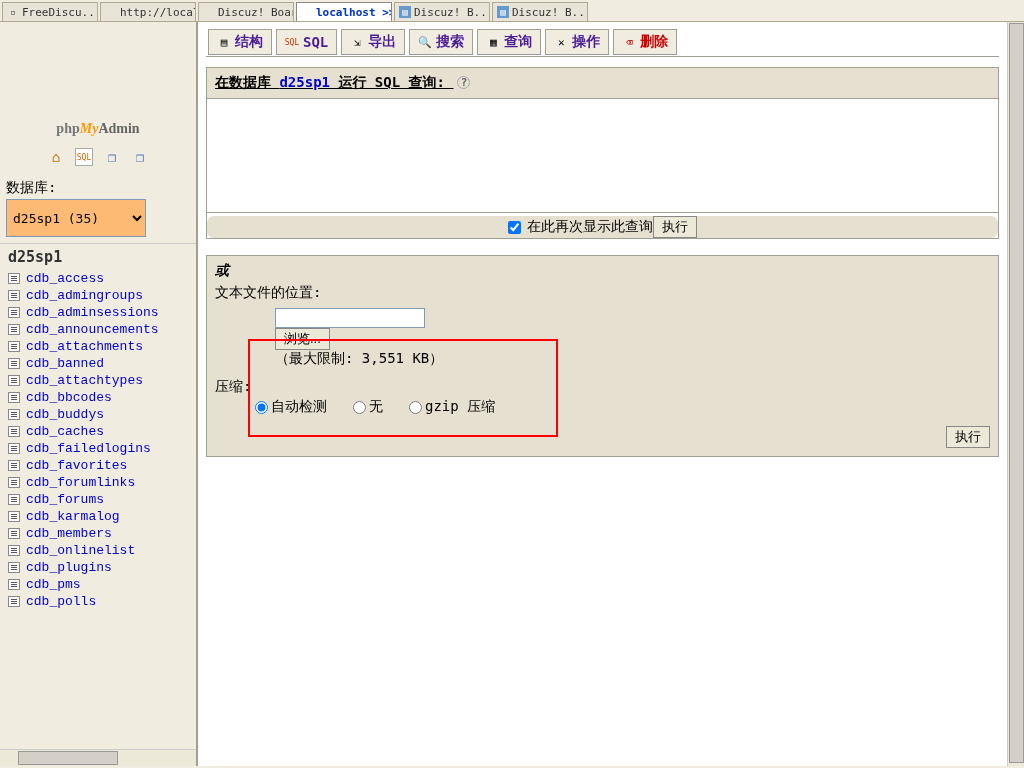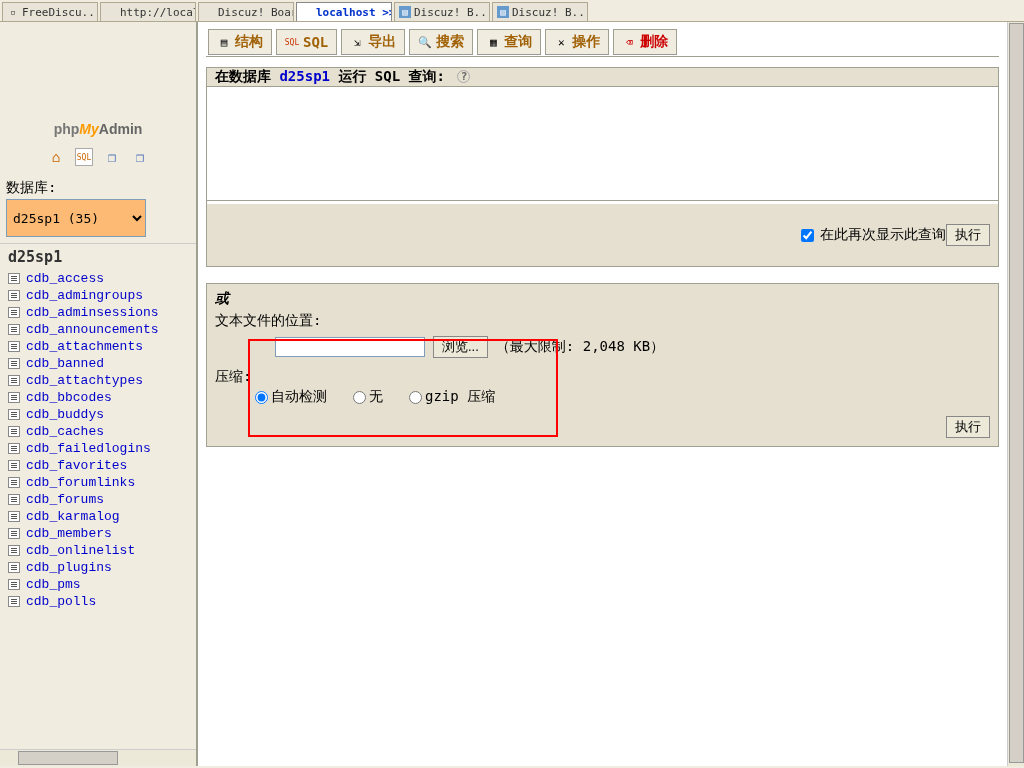--- a/index.html
+++ b/index.html
@@ -15,21 +15,21 @@
 .frame { display: flex; height: 744px; }
 .sidebar { width: 198px; background: #f0ece0; border-right: 2px solid #a0a090; display: flex; flex-direction: column; overflow: hidden; }
 .main { flex: 1; background: #ffffff; display: flex; }
 .main-inner { flex: 1; padding: 6px 8px; overflow: auto; }
 .main-scroll { width: 17px; background: #ece9d8; border-left: 1px solid #ccc; position: relative; }
 .main-scroll .thumb { background: #d4d0c8; border: 1px solid #999; width: 15px; height: 740px; margin: 1px auto; }
 
 
 .logo-area { height: 115px; display: flex; align-items: flex-end; justify-content: center; background: #f0ece0; }
 .logo-img { height: 70px; width: 170px; display: flex; align-items: flex-end; justify-content: center; font-size: 14px; font-weight: bold; }
-.logo-text { font-family: Liberation Sans, sans-serif; text-align: center; }
+.logo-text { font-family: Liberation Serif, serif; text-align: center; }
 .logo-text .php { color: #777; }
 .logo-text .my { color: #ff9900; font-style: italic; }
 .logo-text .admin { color: #666; }
 
 .sidebar-icons { height: 40px; display: flex; align-items: center; justify-content: center; gap: 10px; }
 .sidebar-icons span { width: 18px; height: 18px; display: inline-flex; align-items: center; justify-content: center; cursor: pointer; font-size: 14px; }
 
 .db-select-block { padding: 2px 6px 6px 6px; }
 .db-label { font-size: 14px; margin-bottom: 2px; display: block; }
 .db-select { width: 140px; height: 38px; background: #fdba74; border: 1px solid #7f9db9; font-family: monospace; font-size: 13px; padding: 8px 2px; }
@@ -51,39 +51,39 @@
 .breadcrumb { padding: 6px 4px; font-size: 15px; font-family: "SimSun", monospace; }
 .breadcrumb .sep { color: #000; margin: 0 3px; }
 .breadcrumb .lbl { color: #000; }
 .breadcrumb a { color: #0000cc; text-decoration: none; font-family: monospace; font-weight: bold; cursor: pointer; }
 .db-small-icon { display: inline-block; width: 15px; height: 13px; background: #fff; border: 1px solid #888; margin-right: 2px; vertical-align: -2px; }
 
 
 .toptabs { display: flex; gap: 4px; padding: 1px 2px; border-bottom: 1px solid #a0a090; }
 .toptab { border: 1px solid #a0a090; border-bottom: 1px solid #999; background: #f0ece0; padding: 3px 8px; font-size: 14px; display: flex; align-items: center; gap: 4px; cursor: pointer; position: relative; }
 .toptab .ico { width: 14px; height: 14px; font-size: 11px; display: inline-flex; align-items: center; justify-content: center; }
-.toptab a { color: #a16207; text-decoration: none; font-weight: bold; }
+.toptab a { color: #4c1d95; text-decoration: none; font-weight: bold; }
 .toptab.danger a { color: #cc0000; }
 
 
 .panel { border: 1px solid #a0a090; margin-top: 10px; }
-.panel-header { background: #e6e0d0; padding: 0 8px; font-size: 14px; font-weight: bold; }
+.panel-header { background: #e6e0d0; padding: 6px 8px; font-size: 14px; font-weight: bold; text-decoration: underline; }
 .panel-header .dbname { color: #0000cc; font-family: monospace; }
 .help { font-size: 11px; vertical-align: 1px; color: #666; margin-left: 4px; border: 1px solid #aaa; border-radius: 50%; width: 13px; height: 13px; display: inline-flex; align-items: center; justify-content: center; cursor: pointer; }
 .panel-body { background: #fff; }
 .sql-textarea { width: 100%; height: 115px; border: 1px solid #a0a090; border-left: none; border-right: none; resize: none; font-family: monospace; padding: 4px; background: #fff; }
-.panel-footer { background: #e6e0d0; padding: 20px 8px; display: flex; align-items: center; justify-content: flex-end; }
+.panel-footer { background: #e6e0d0; padding: 0 8px; display: flex; align-items: center; justify-content: center; border-radius: 7px; }
 .panel-footer label { display: flex; align-items: center; gap: 6px; font-size: 14px; }
 .exec-btn { font-family: "SimSun", sans-serif; font-size: 13px; padding: 1px 8px; background: #ece9d8; border: 1px solid #888; cursor: pointer; }
 
 
 .or-panel { margin-top: 16px; background: #e6e0d0; border: 1px solid #a0a090; padding: 6px 8px 8px 8px; position: relative; }
 .or-title { font-style: italic; font-weight: bold; font-size: 14px; margin-bottom: 2px; }
 .or-row { font-size: 14px; margin-top: 4px; }
-.file-row { display: flex; align-items: center; gap: 8px; padding: 6px 0 6px 60px; font-size: 14px; }
+.file-row { display: flex; align-items: flex-start; gap: 0; padding: 6px 0 6px 60px; font-size: 14px; flex-direction: column; }
 .file-input-vis { width: 150px; height: 20px; background: #fff; border: 1px solid #7f9db9; }
 .browse-btn { font-family: "SimSun", sans-serif; font-size: 13px; padding: 1px 8px; background: #ece9d8; border: 1px solid #888; cursor: pointer; }
 .radio-row { display: flex; gap: 26px; padding: 2px 0 2px 40px; font-size: 14px; align-items: center; }
 .radio-row label { display: flex; align-items: center; gap: 3px; cursor: pointer; }
 .or-footer { display: flex; justify-content: flex-end; margin-top: 8px; }
 
 .highlight-box { position: absolute; border: 2px solid red; pointer-events: none; left: 248px; top: 339px; width: 310px; height: 98px; z-index: 99; }
 </style>
 </head>
 <body>
@@ -276,21 +276,21 @@
           <button class="exec-btn">执行</button>
         </div>
       </div>
 
       <div class="or-panel">
         <div class="or-title">或</div>
         <div class="or-row">文本文件的位置:</div>
         <div class="file-row">
           <div class="file-input-vis"></div>
           <button class="browse-btn">浏览...</button>
-          <span>（最大限制: 2,048 KB）</span>
+          <span>（最大限制: 3,551 KB）</span>
         </div>
         <div class="or-row">压缩:</div>
         <div class="radio-row">
           <label>
               <input type="radio" name="comp" checked="" style="">
               <span>自动检测</span>
             </label>
           <label>
               <input type="radio" name="comp" style="">
               <span>无</span>

